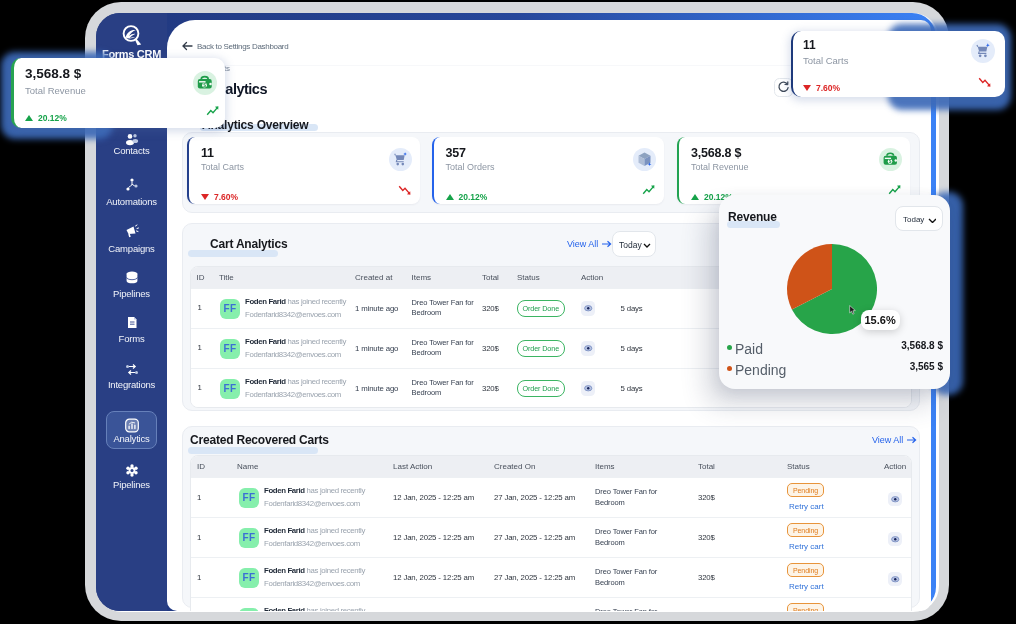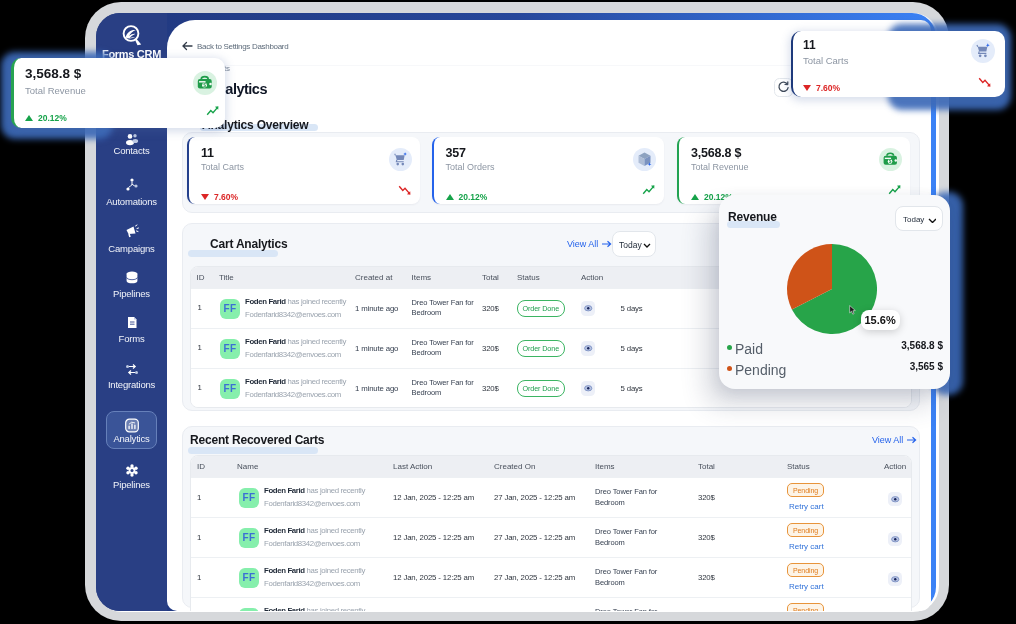--- a/index.html
+++ b/index.html
@@ -297,21 +297,21 @@
       <div class="eye" style="left:389.5px;top:12.5px;"><svg width="14.5" height="14.5" viewBox="0 0 17 17">
               <ellipse cx="8.5" cy="8.5" rx="4.3" ry="3.1" fill="#b7c3e2" stroke="#7288bd" stroke-width="0.9"></ellipse>
               <circle cx="8.5" cy="8.5" r="1.4" fill="#17255c"></circle>
             </svg></div>
       <div class="td" style="left:429.5px;top:15px;">5 days</div>
         </div>
     </div>
 
     <div class="panel" style="left:14.5px;top:406px;width:738.5px;height:182px;"></div>
     <div class="sec-pill" style="left:21px;top:426.5px;width:130px;"></div>
-    <div class="sec-title" style="left:23px;top:413px;">Recent Recovered Carts</div>
+    <div class="sec-title" style="left:23px;top:413px;">Created Recovered Carts</div>
     <div class="viewall" style="left:705px;top:415px;">View All <svg width="11" height="8" viewBox="0 0 11 8" style="vertical-align:-1px;">
           <path d="M1,4 L9,4 M6.5,1.3 L9.6,4 L6.5,6.7" stroke="#2563eb" stroke-width="1.2" fill="none"></path>
         </svg></div>
     <div class="tbl" style="left:23px;top:435px;width:722px;height:200px;">
       <div class="thead"></div>
       <div class="th" style="left:6px;">ID</div>
       <div class="th" style="left:46px;">Name</div>
       <div class="th" style="left:202px;">Last Action</div>
       <div class="th" style="left:303px;">Created On</div>
       <div class="th" style="left:404px;">Items</div>

